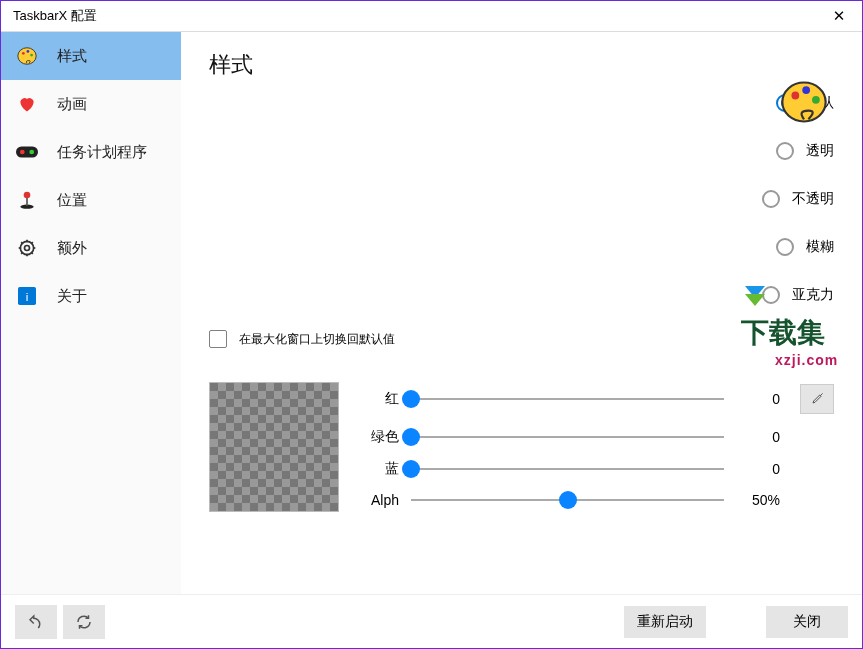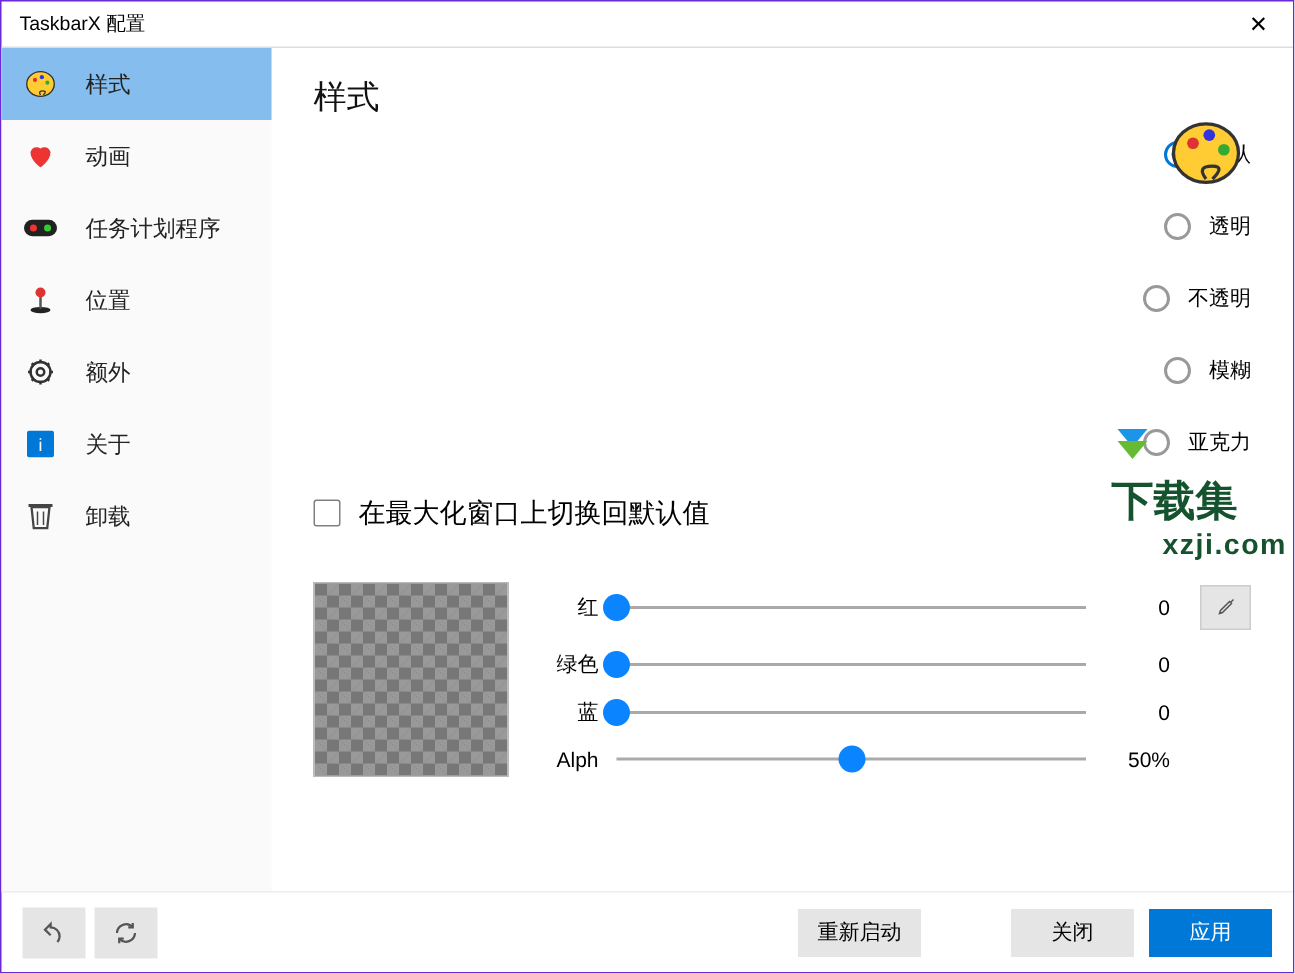--- a/index.html
+++ b/index.html
@@ -23,21 +23,21 @@
 .page-title { font-size: 22px; color: #111; margin-bottom: 14px; }
 .palette-big { position: absolute; right: 32px; top: 44px; }
 
 .radio-list { display: flex; flex-direction: column; gap: 30px; margin-bottom: 26px; align-items: flex-end; }
 .radio-item { display: flex; align-items: center; gap: 12px; font-size: 14px; cursor: pointer; }
 .radio-circle { width: 18px; height: 18px; border-radius: 50%; border: 2px solid #999; display: flex; align-items: center; justify-content: center; }
 .radio-item.selected .radio-circle { border-color: #0078d7; }
 .radio-dot { width: 8px; height: 8px; border-radius: 50%; background: #0078d7; display: none; }
 .radio-item.selected .radio-dot { display: block; }
 
-.checkbox-row { display: flex; align-items: center; gap: 12px; font-size: 18px; margin-bottom: 34px; }
+.checkbox-row { display: flex; align-items: center; gap: 12px; font-size: 12px; margin-bottom: 34px; }
 .checkbox { width: 18px; height: 18px; border: 1.5px solid #808080; border-radius: 2px; }
 
 .color-section { display: flex; gap: 24px; align-items: flex-start; }
 .swatch { width: 130px; height: 130px; border: 1px solid #bbb; background-image:
   linear-gradient(45deg,#999 25%,transparent 25%),
   linear-gradient(-45deg,#999 25%,transparent 25%),
   linear-gradient(45deg,transparent 75%,#999 75%),
   linear-gradient(-45deg,transparent 75%,#999 75%);
   background-size: 16px 16px;
   background-position: 0 0, 0 8px, 8px -8px, -8px 0;
@@ -46,21 +46,21 @@
 .sliders { flex: 1; display: flex; flex-direction: column; gap: 14px; padding-top: 2px; }
 .slider-row { display: flex; align-items: center; gap: 12px; }
 .slider-label { width: 36px; font-size: 14px; text-align: right; }
 .slider-track { flex: 1; height: 2px; background: #aaa; position: relative; }
 .slider-thumb { position: absolute; width: 18px; height: 18px; border-radius: 50%; background: #0a84ff; top: -8px; transform: translateX(-50%); }
 .slider-value { width: 44px; font-size: 14px; text-align: right; }
 .eyedrop-btn { width: 34px; height: 30px; background: #e5e5e5; border: 1px solid #ccc; display: flex; align-items: center; justify-content: center; margin-left: 8px;}
 
 .watermark { position: absolute; left: 560px; top: 250px; pointer-events: none; }
 .wm-text1 { color: #14532d; font-size: 28px; font-weight: bold; display: inline-block; vertical-align: middle;}
-.wm-text2 { color: #14532d; font-size: 19px; font-weight: bold; letter-spacing: 1px;}
+.wm-text2 { color: #be185d; font-size: 14px; font-weight: bold; letter-spacing: 1px;}
 .wm-arrow { display: inline-block; vertical-align: middle; margin-right: 6px;}
 
 .footer { height: 54px; display: flex; align-items: center; padding: 0 14px; gap: 10px; border-top: 1px solid #eee;}
 .footer-left { display: flex; gap: 6px; }
 .icon-btn { width: 42px; height: 34px; background: #e5e5e5; border: none; display: flex; align-items: center; justify-content: center; cursor: pointer; }
 .footer-spacer { flex: 1; }
 .footer-btn { min-width: 82px; height: 32px; background: #e5e5e5; border: none; font-size: 14px; cursor: pointer; }
 .footer-btn.primary { background: #0078d7; color: #fff; }
 </style>
 </head>
@@ -136,31 +136,20 @@
           <span>额外</span>
         </div>
         <div class="sidebar-item">
           <span class="sidebar-icon">
             <svg width="18" height="18" viewBox="0 0 20 20">
                 <rect width="20" height="20" rx="2" fill="#0078d7"></rect>
                 <text x="10" y="15" text-anchor="middle" font-size="13" fill="#fff" font-family="serif">i</text>
               </svg>
           </span>
           <span>关于</span>
-        </div>
-        <div class="sidebar-item">
-          <span class="sidebar-icon">
-            <svg width="18" height="20" viewBox="0 0 18 20">
-                <path d="M3 4h12l-1.5 14h-9z" fill="none" stroke="#444" stroke-width="1.5"></path>
-                <rect x="1" y="2" width="16" height="2" fill="#444"></rect>
-                <line x1="7" y1="7" x2="7" y2="16" stroke="#444"></line>
-                <line x1="11" y1="7" x2="11" y2="16" stroke="#444"></line>
-              </svg>
-          </span>
-          <span>卸载</span>
         </div>
       </div>
 
       <div class="main">
         <div class="page-title">样式</div>
 
         <div class="palette-big">
           <svg width="52" height="52" viewBox="0 0 24 24">
               <ellipse cx="12" cy="12" rx="10" ry="9" fill="#ffcc33" stroke="#333" stroke-width="1"></ellipse>
               <circle cx="8" cy="9" r="1.8" fill="#d33"></circle>
@@ -270,17 +259,16 @@
               <path d="M4 12a8 8 0 0 1 14-5M20 12a8 8 0 0 1-14 5" fill="none" stroke="#555" stroke-width="2"></path>
               <polyline points="18 3 18 7 14 7" fill="none" stroke="#555" stroke-width="2"></polyline>
               <polyline points="6 21 6 17 10 17" fill="none" stroke="#555" stroke-width="2"></polyline>
             </svg>
         </button>
       </div>
       <div class="footer-spacer"></div>
       <button class="footer-btn">重新启动</button>
       <div style="width:40px"></div>
       <button class="footer-btn">关闭</button>
-      <button class="footer-btn primary">应用</button>
     </div>
 
   </div>
 </div>
 
 </body></html>

